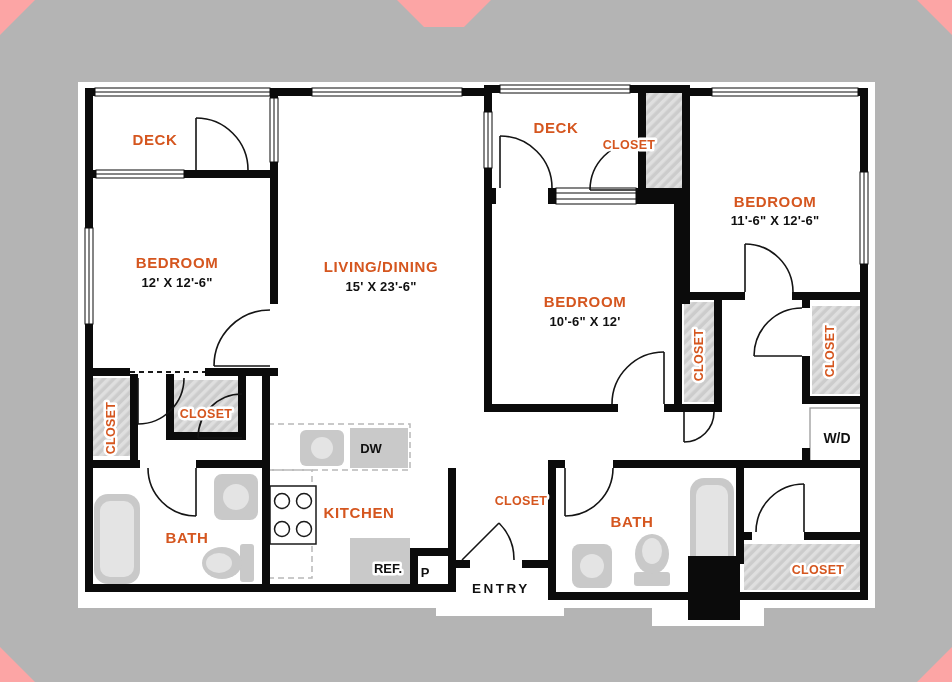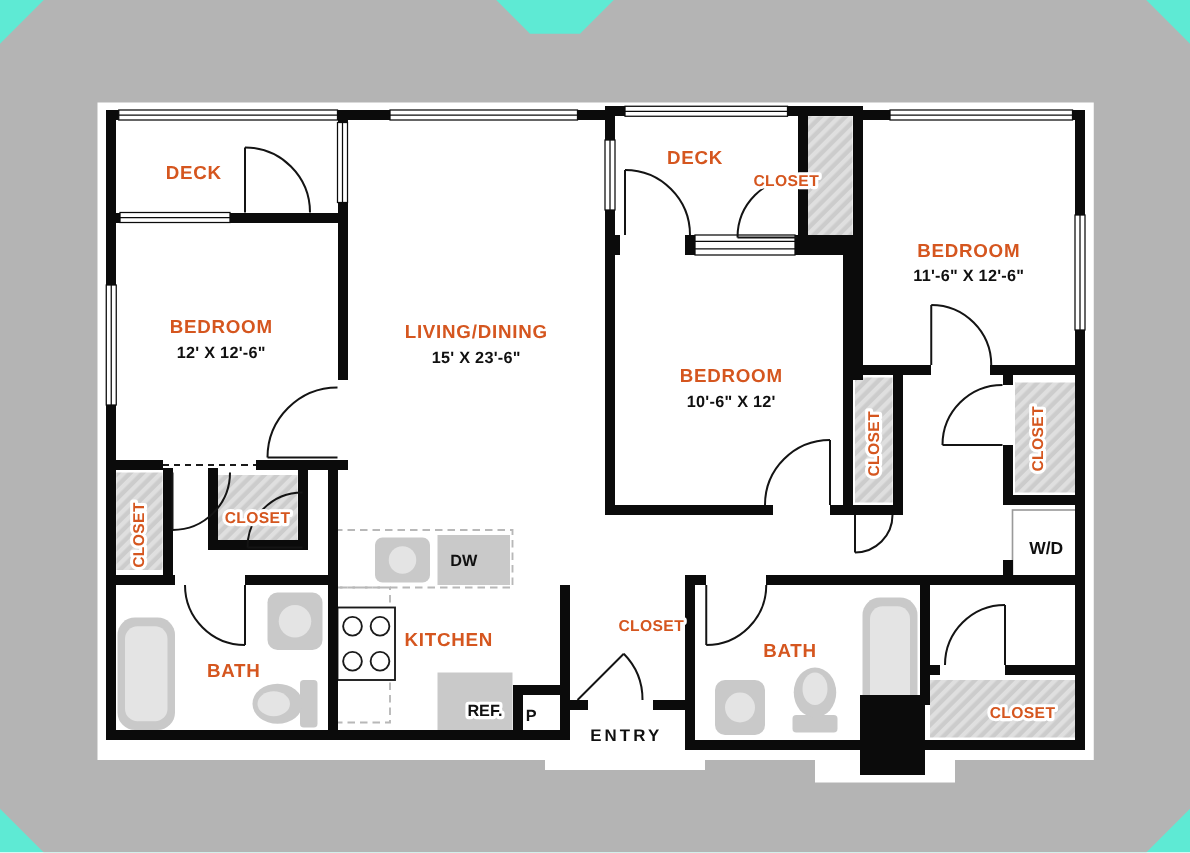--- a/index.html
+++ b/index.html
@@ -1,16 +1,16 @@
 <!DOCTYPE html>
 <html><head>
 <meta charset="utf-8">
 <style>
   html,body{margin:0;padding:0;background:#ffffff;}
-  .stage{width:952px;height:682px;position:relative;background:#5eead4;overflow:hidden;}
+  .stage{width:952px;height:682px;position:relative;background:#fca5a5;overflow:hidden;}
   svg{display:block;}
   text{font-family:"Liberation Sans","DejaVu Sans",sans-serif;font-weight:700;
        text-anchor:middle;dominant-baseline:central;}
   .room{fill:#d5561f;font-size:15px;letter-spacing:.6px;}
   .roomsm{fill:#d5561f;font-size:12.5px;letter-spacing:.3px;}
   .dims{fill:#101010;font-size:13px;letter-spacing:.2px;}
   .blk{fill:#101010;font-size:13px;}
   .blk14{fill:#101010;font-size:14px;}
   .entryspace{letter-spacing:2.5px;font-size:13.5px;}
   .halo{paint-order:stroke;stroke:#ffffff;stroke-width:5px;stroke-linejoin:round;}

